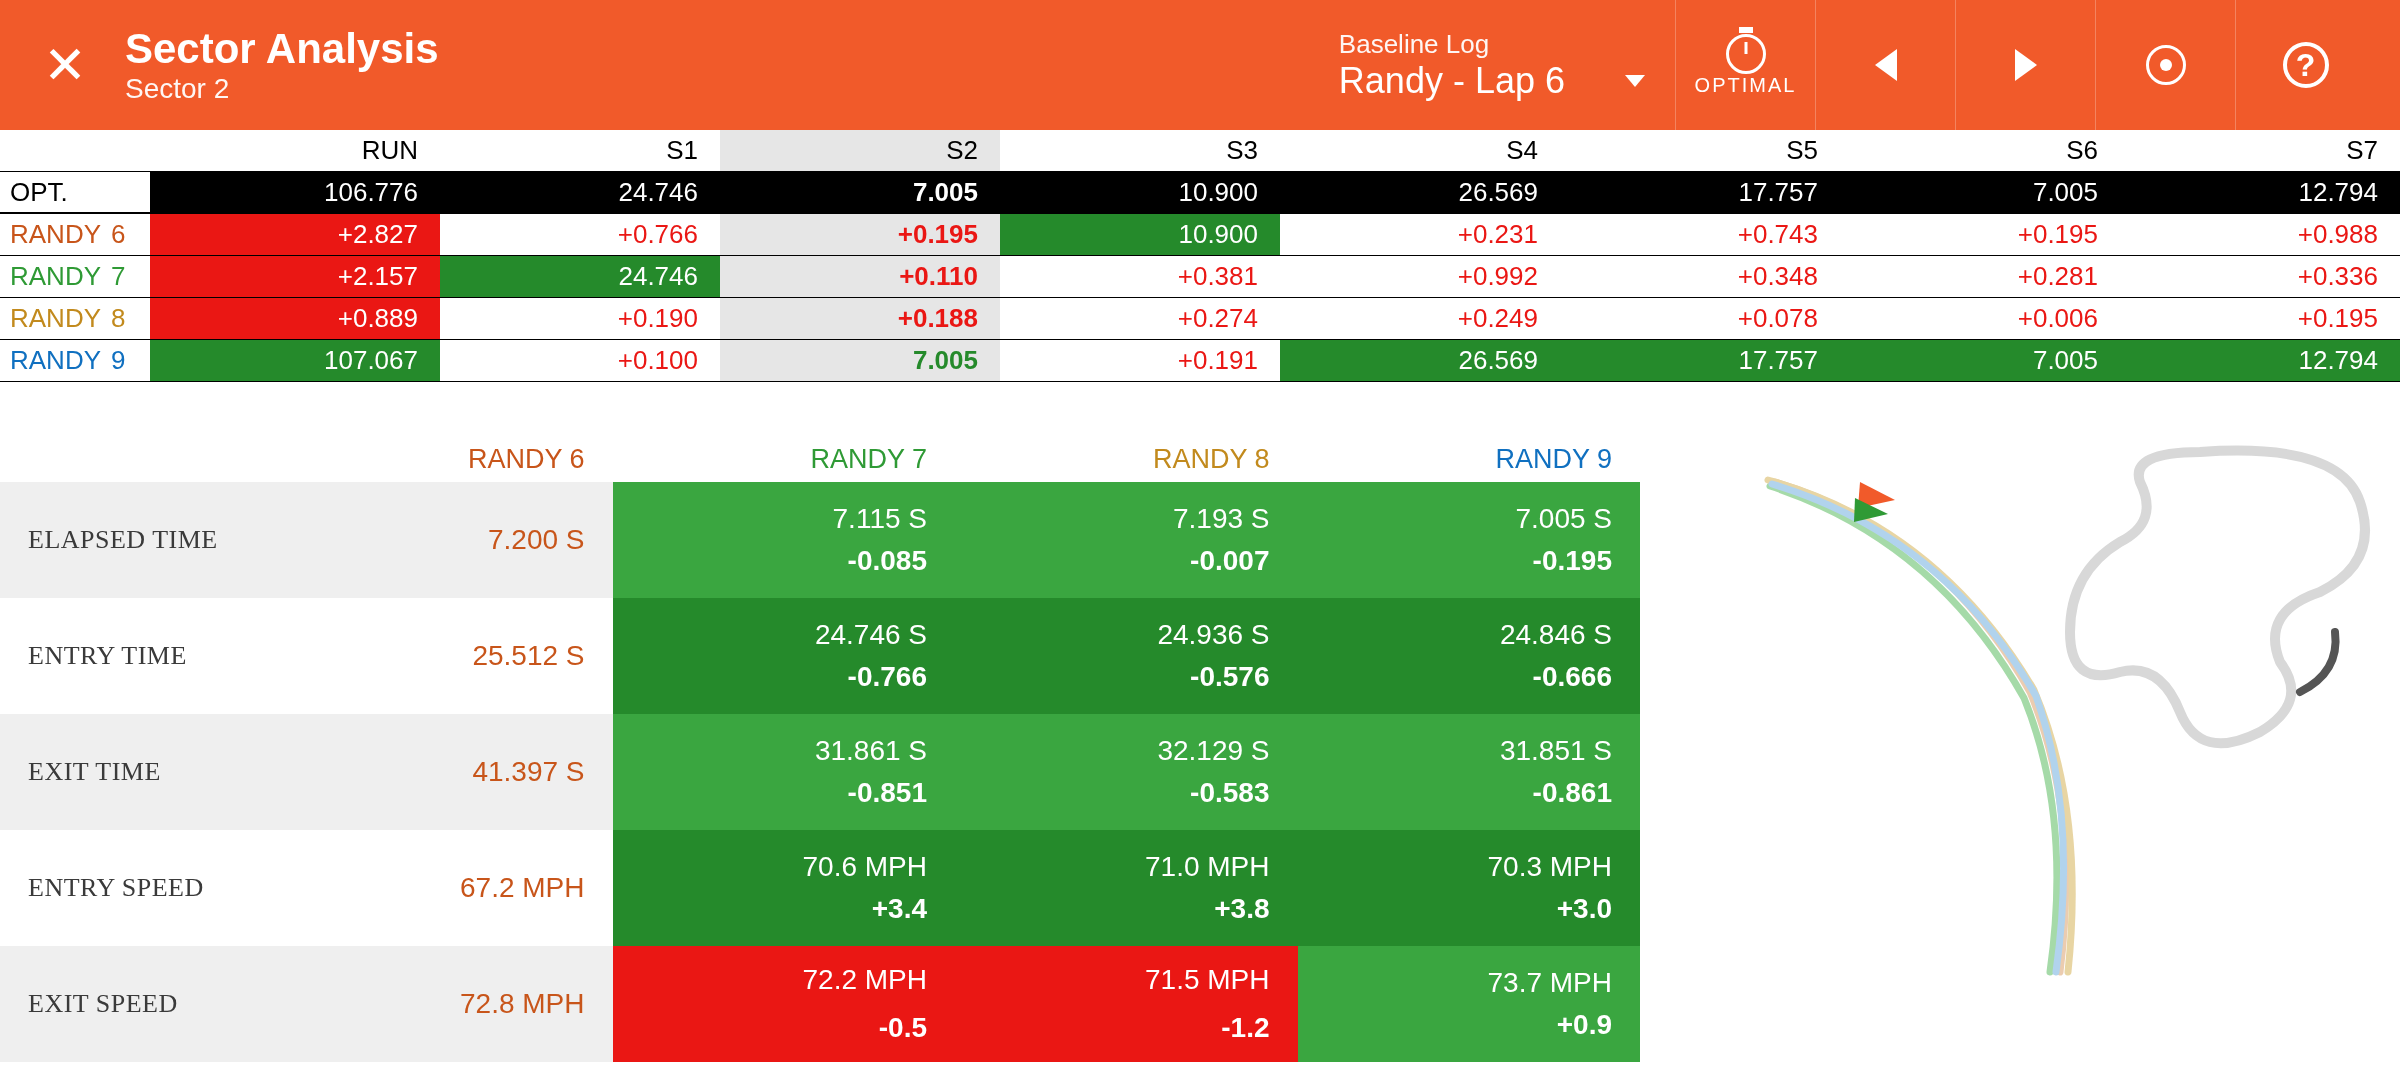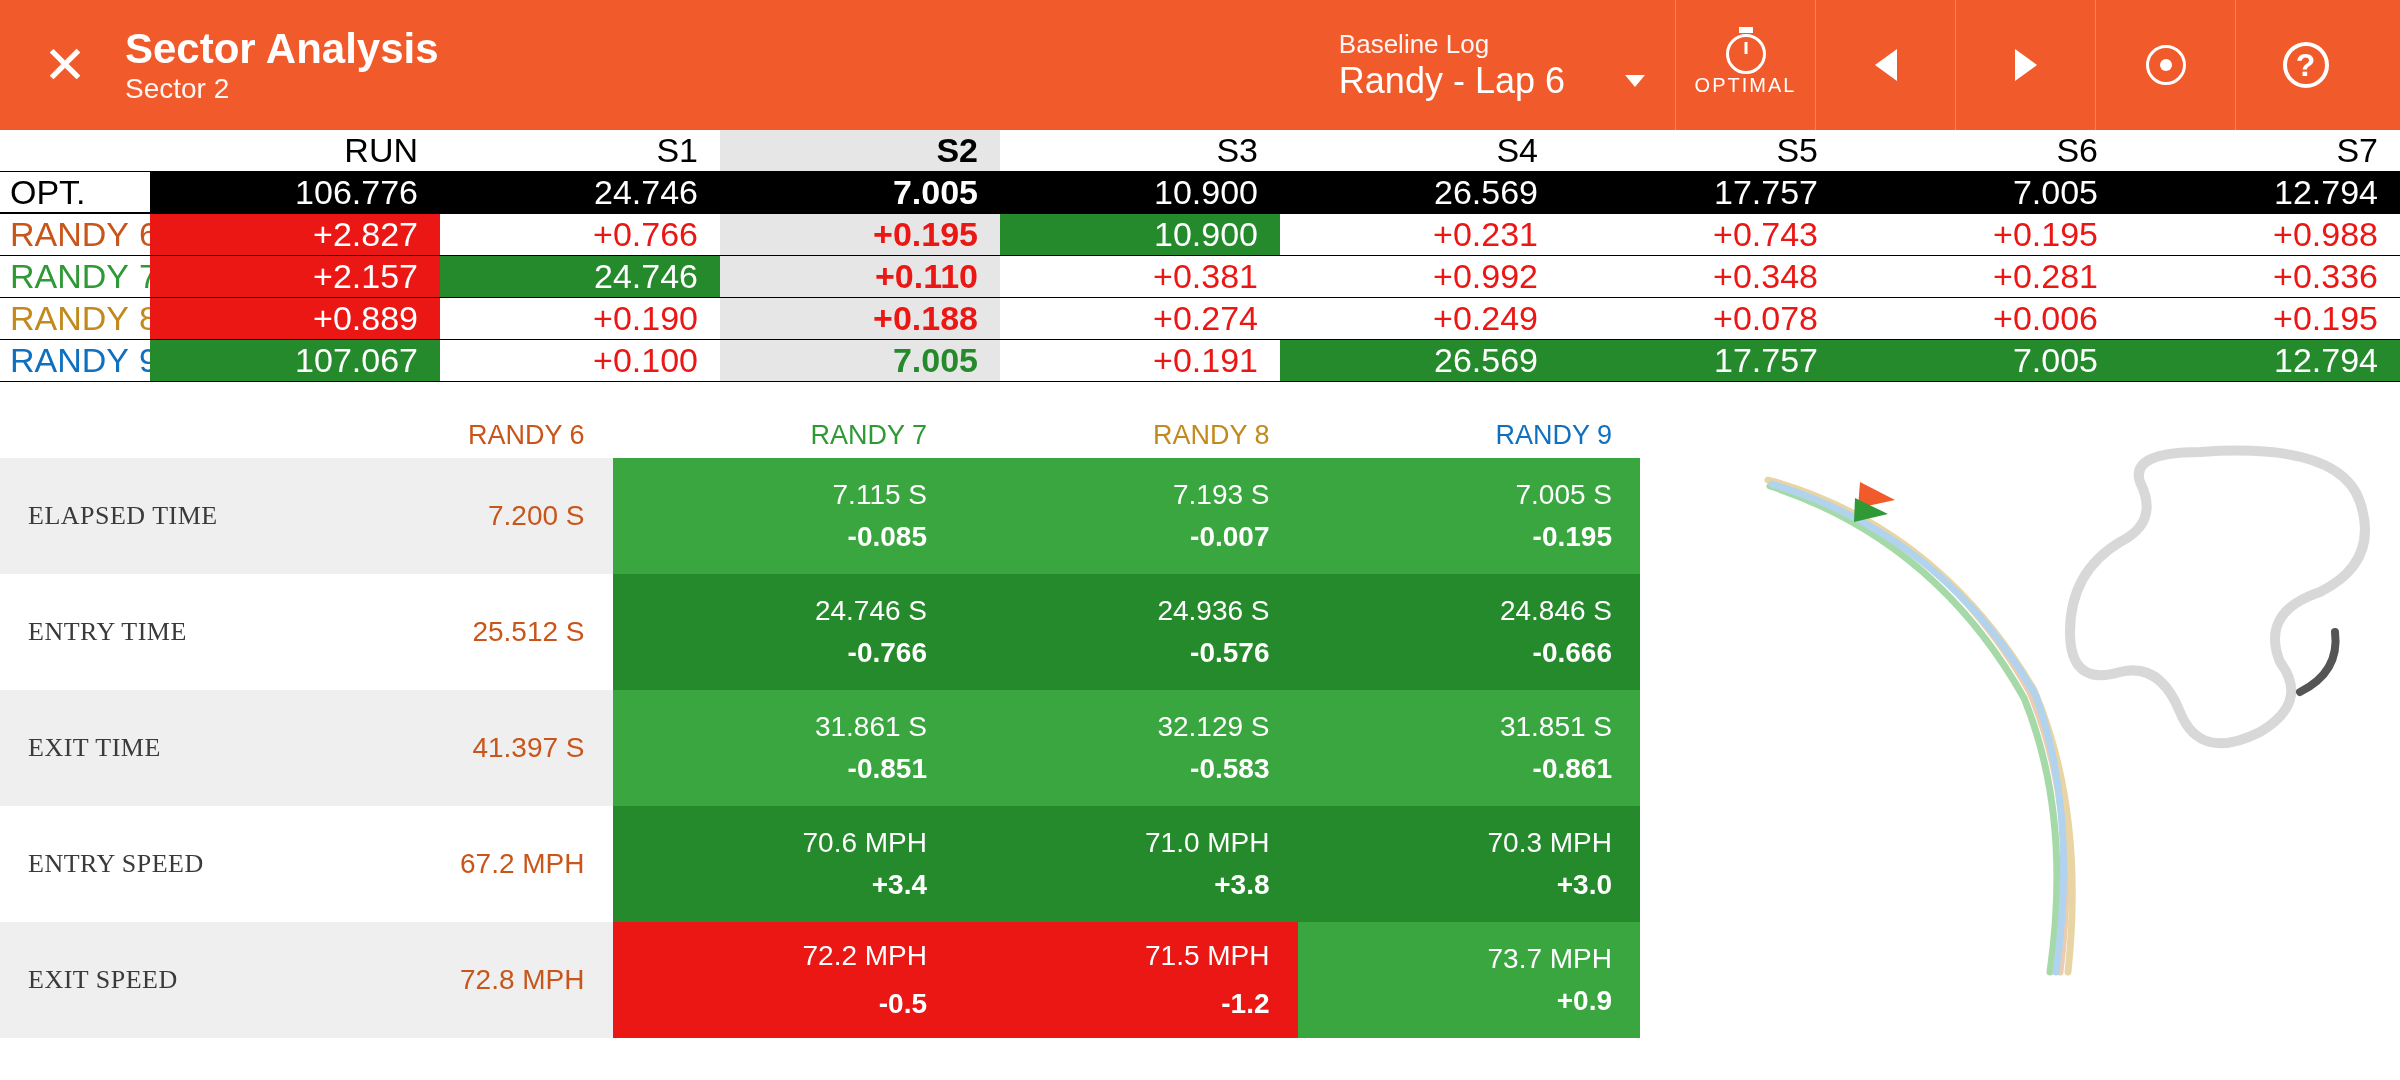--- a/index.html
+++ b/index.html
@@ -43,38 +43,38 @@
   .locate-icon{width:40px;height:40px;border:3px solid #fff;border-radius:50%;position:relative;}
   .locate-icon::before{content:'';position:absolute;top:50%;left:50%;width:12px;height:12px;background:#fff;border-radius:50%;transform:translate(-50%,-50%);}
   .locate-icon::after{content:'';position:absolute;inset:-8px;border-radius:50%;pointer-events:none;}
   .help-icon{width:46px;height:46px;border:4px solid #fff;border-radius:50%;display:flex;align-items:center;justify-content:center;font-size:32px;font-weight:700;}
   
   
   .sector-table{width:100%;}
   .st-row{display:grid;grid-template-columns:150px 290px 1fr 1fr 1fr 1fr 1fr 1fr 1fr;height:42px;align-items:stretch;}
   .st-head{color:#000;font-size:26px;font-weight:400;}
   .st-head .cell{display:flex;align-items:center;justify-content:flex-end;padding-right:22px;}
-  .st-head .cell.s2{background:var(--grey-bg);font-weight:700;}
+  .st-head .cell.s2{background:var(--grey-bg);font-weight:400;}
   .st-head .cell:first-child{justify-content:flex-start;padding-left:10px;}
-  .cell{display:flex;align-items:center;justify-content:flex-end;padding-right:22px;font-size:34px;border-bottom:1px solid #000;}
+  .cell{display:flex;align-items:center;justify-content:flex-end;padding-right:22px;font-size:26px;border-bottom:1px solid #000;}
   .cell.first{justify-content:flex-start;padding-left:10px;padding-right:2px;border-bottom:1px solid #000;}
   .driver-cell{display:flex;gap:10px;align-items:center;white-space:nowrap;}
   
   .row-opt .cell{background:#000;color:#fff;border-bottom:2px solid #000;}
   .row-opt .cell.first{background:#fff;color:#000;}
   
   .bg-red{background:var(--red)!important;color:#fff!important;}
   .bg-green{background:var(--green-dark)!important;color:#fff!important;}
   .bg-grey{background:var(--grey-bg)!important;}
   .fg-red{color:var(--red-text);}
   .bold{font-weight:700;}
   
   
   .bottom{display:flex;margin-top:30px;}
-  .metrics{flex:0 0 1640px;}
+  .metrics{flex:0 0 1640px;margin-top:24px;}
   .m-head{display:grid;grid-template-columns:270px 1fr 1fr 1fr 1fr;height:46px;}
   .m-head .mh{display:flex;align-items:center;justify-content:flex-end;padding-right:28px;font-size:27px;font-weight:500;}
   .m-row{display:grid;grid-template-columns:270px 1fr 1fr 1fr 1fr;height:116px;}
   .m-label{display:flex;align-items:center;padding-left:28px;font-size:26px;color:var(--grey-txt);letter-spacing:.5px;font-family:Liberation Serif, serif;}
   .m-cell{display:flex;flex-direction:column;align-items:flex-end;justify-content:center;padding-right:28px;font-size:28px;gap:10px;}
   .m-cell .main{font-weight:400;}
   .m-cell .delta{font-weight:700;font-size:28px;}
   .m-cell.green{background:var(--green);color:#fff;}
   .m-cell.red{background:var(--red);color:#fff;gap:16px;}
   .m-cell.base{color:var(--lap6);}

